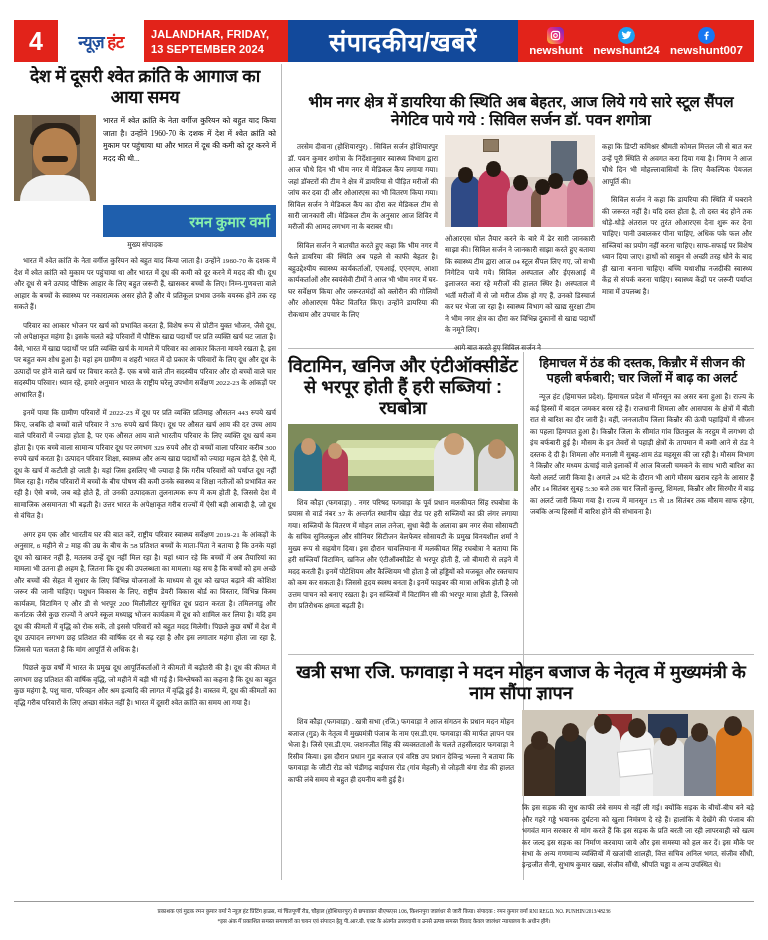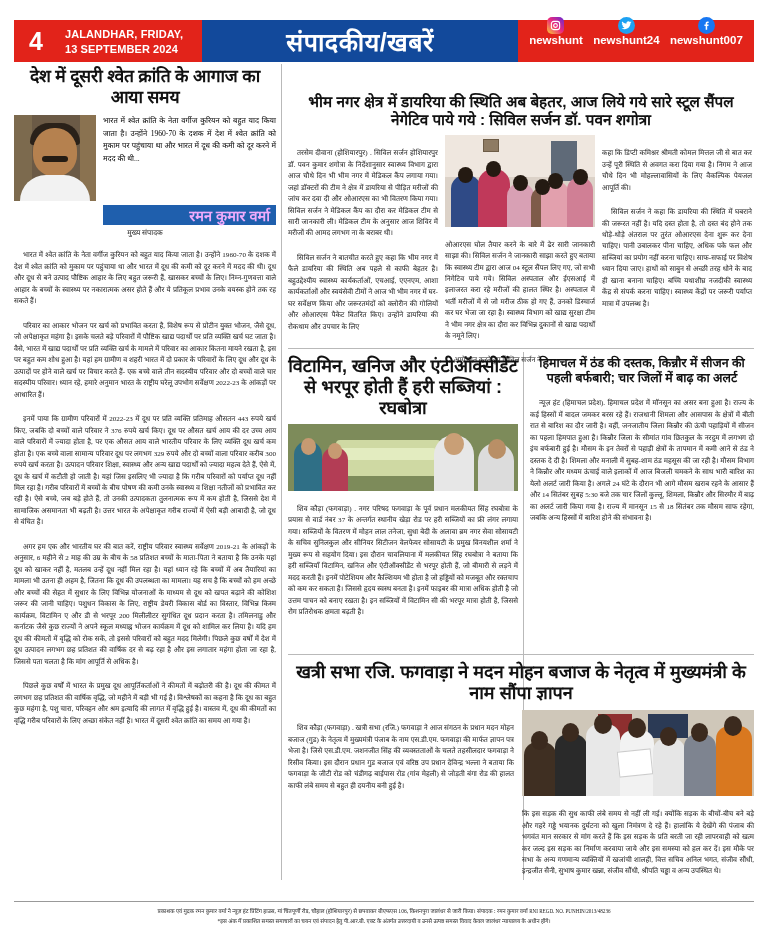--- a/index.html
+++ b/index.html
@@ -64,21 +64,21 @@
     background: #12499b; color: #fff;
     display: flex; align-items: center; justify-content: center;
     font-size: 25px; font-weight: bold;
     font-family: "Liberation Sans", sans-serif;
     letter-spacing: .5px;
   }
   .mh-social {
     width: 236px;
     background: #e2231a;
     display: flex; align-items: flex-end; justify-content: space-around;
-    padding: 2px 6px 16px 6px;
+    padding: 2px 6px 6px 6px;
   }
   .soc {
     display: flex; flex-direction: column; align-items: center;
     color: #fff;
   }
   .soc .glyph {
     width: 17px; height: 17px; border-radius: 4px;
     display: flex; align-items: center; justify-content: center;
     font-family: "DejaVu Sans", sans-serif;
     font-size: 11px; font-weight: bold; color: #fff;
@@ -104,21 +104,21 @@
     text-align: center;
     line-height: 1.18;
   }
   .body-txt {
     font-size: 7.1px;
     line-height: 1.62;
     text-align: justify;
     color: #1a1a1a;
     font-family: "Liberation Serif", serif;
   }
-  .body-txt p { margin: 13px 0 0 0; text-indent: 9px; }
+  .body-txt p { margin: 7px 0 0 0; text-indent: 9px; }
   .cap {
     font-size: 7.1px; line-height: 1.6; text-align: justify; color: #1a1a1a;
   }
 
   
   #left-col { position: absolute; left: 14px; top: 66px; width: 262px; }
   #edit-headline { font-size: 17.5px; letter-spacing: -.2px; }
   .edit-top { display: flex; gap: 7px; margin-top: 8px; }
   .edit-photo {
     width: 82px; height: 86px; flex: none;
@@ -129,22 +129,22 @@
     position:absolute; left:19px; top:13px; width:44px; height:48px;
     border-radius: 48% 48% 44% 44%; background:#b5814f;
   }
   .edit-photo .hair { position:absolute; left:16px; top:8px; width:50px; height:22px; border-radius:24px 24px 4px 4px; background:#2a2119; }
   .edit-photo .mous { position:absolute; left:28px; top:41px; width:26px; height:6px; border-radius:4px; background:#241c14; }
   .edit-photo .shirt { position:absolute; left:6px; bottom:0; width:70px; height:26px; border-radius:30px 30px 0 0; background:#f2f2f2; }
   .edit-photo .bgl { position:absolute; left:0; top:0; width:18px; height:100%; background:#7c6a4e; }
   .edit-photo .bgr { position:absolute; right:0; top:0; width:16px; height:100%; background:#8a7250; }
   .edit-lead { font-size: 7.6px; line-height: 1.66; text-align: justify; }
   .edit-name-bar {
-    margin-top: 4px; background: #1f5fad; color: #f0abfc;
-    height: 20px; display: flex; align-items: center; justify-content: flex-end;
+    margin-top: 4px; background: #1f5fad; color: #86efac;
+    height: 32px; display: flex; align-items: center; justify-content: flex-end;
     padding-right: 6px;
     font-family: "Liberation Sans", sans-serif; font-weight: bold; font-size: 14.5px;
     margin-left: 89px;
   }
   .edit-role {
     text-align: center; font-size: 7.4px; margin-top: 2px; color:#222;
   }
   #edit-body { margin-top: 5px; }
   #edit-body p { margin-bottom: 0; }
 
@@ -221,20 +221,24 @@
   .foot-line { font-size: 5.6px; line-height: 1.7; color:#222; }
   .foot-reg { font-size: 5.1px; }
 </style>
 </head>
 <body>
 
 <div class="page">
 
   <div class="masthead">
     <div class="mh-pageno">4</div>
+    <div class="mh-logo">
+      <span class="lg1">न्यूज़</span>
+      <span class="lg2">हंट</span>
+    </div>
     <div class="mh-date">
       <span>JALANDHAR, FRIDAY,</span>
       <span>13 SEPTEMBER 2024</span>
     </div>
     <div class="mh-section">संपादकीय/खबरें</div>
     <div class="mh-social">
       <div class="soc">
         <span class="glyph ig">
           <svg width="11" height="11" viewBox="0 0 24 24" fill="none" stroke="#fff" stroke-width="2.4">
             <rect x="3" y="3" width="18" height="18" rx="5"></rect>

